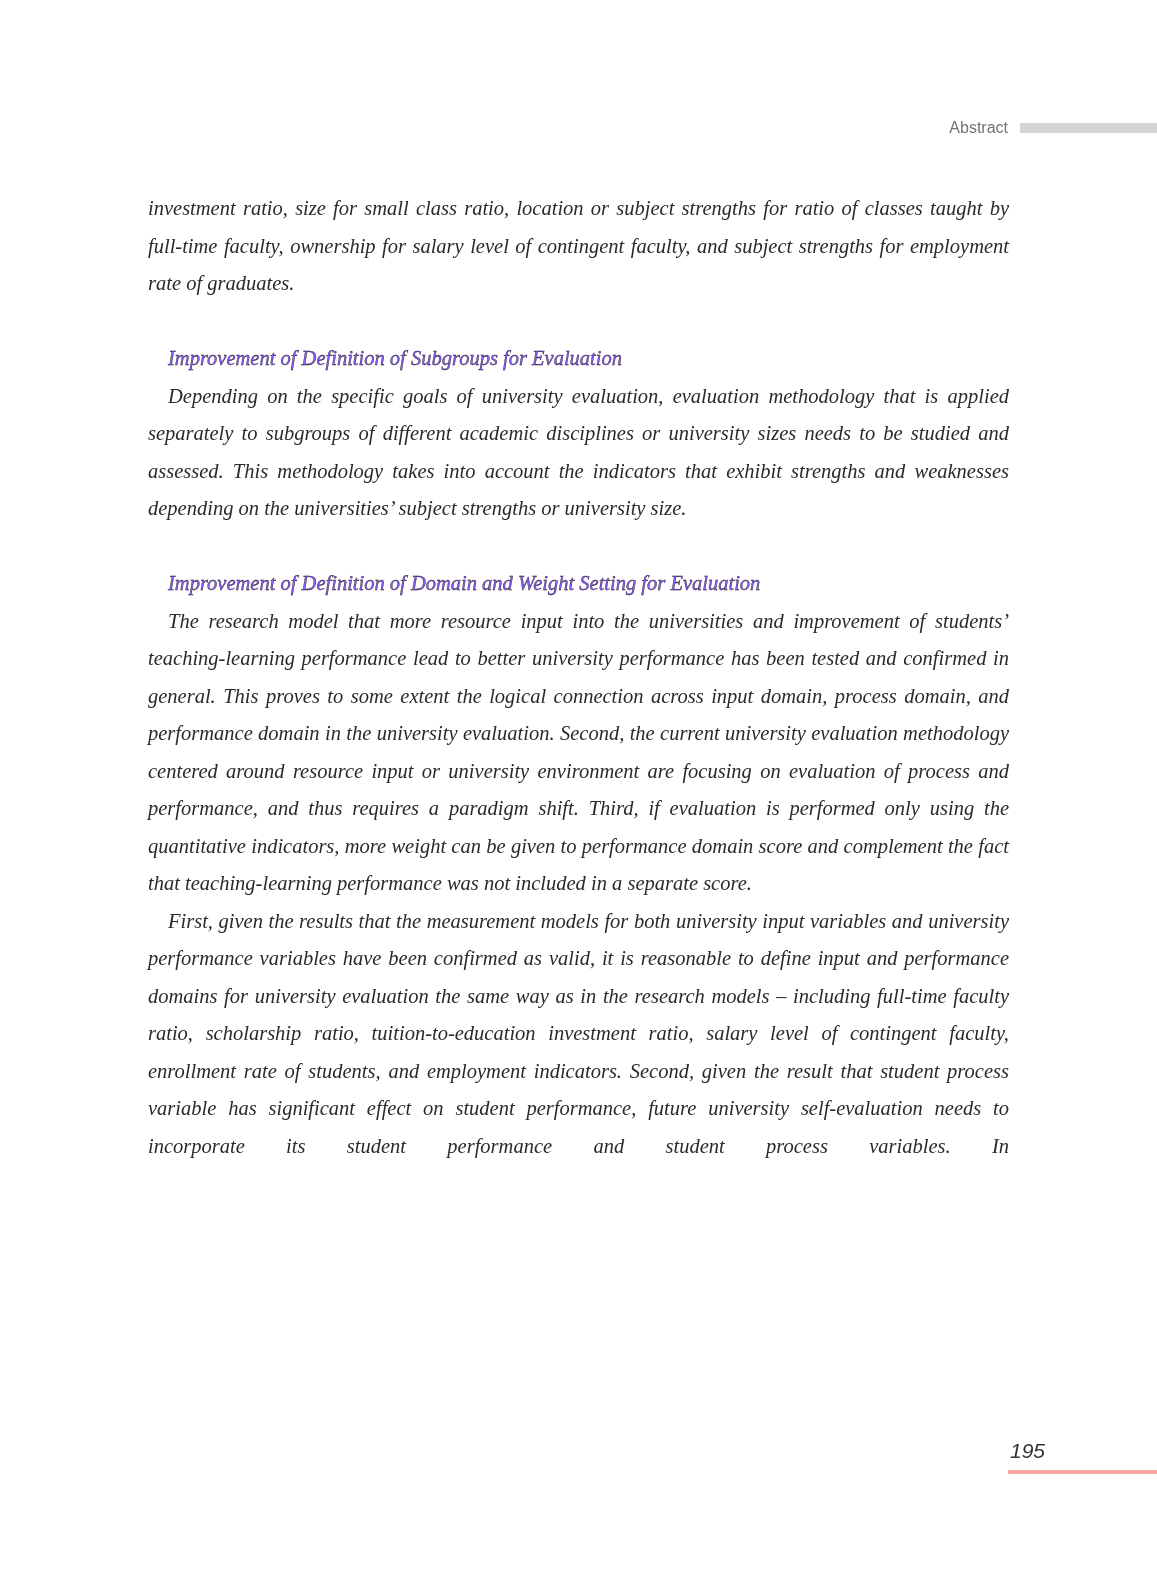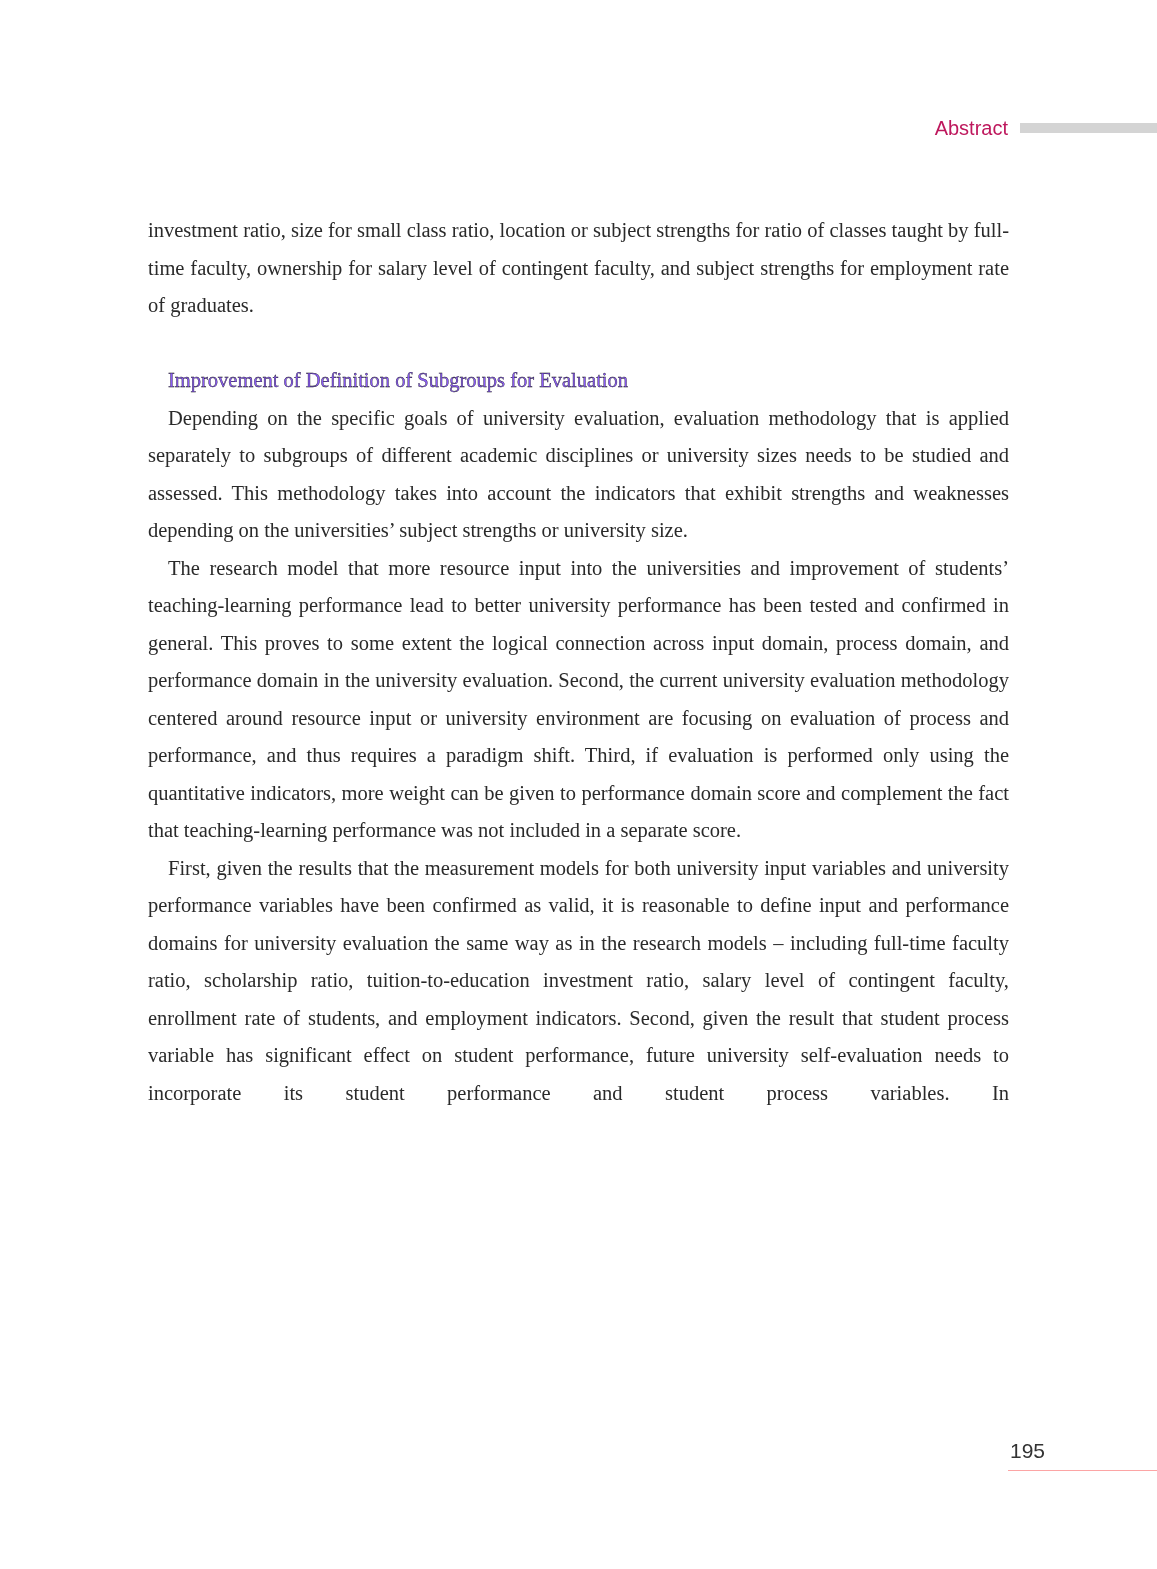--- a/index.html
+++ b/index.html
@@ -2,59 +2,61 @@
 <html><head>
 <meta charset="utf-8">
 <style>
   html, body { margin: 0; padding: 0; background: #ffffff; }
   body { width: 1157px; height: 1569px; position: relative; overflow: hidden; }
   .running-head {
     position: absolute; top: 116px; right: 0; height: 24px;
     display: flex; align-items: center;
   }
   .running-head .title {
-    font-family: "Liberation Sans", sans-serif; font-size: 20px; color: #be185d;
+    font-family: "Liberation Sans", sans-serif; font-size: 16px; color: #737373;
     margin-right: 12px; line-height: 24px;
   }
   .running-head .bar { width: 137px; height: 10px; background: #d4d4d4; }
   .content {
-    position: absolute; left: 148px; top: 212px; width: 861px;
+    position: absolute; left: 148px; top: 190px; width: 861px;
     font-family: "Liberation Serif", serif; font-size: 20.5px; color: #2a2a2a;
     line-height: 37.5px;
+    font-style: italic;
   }
   .content p { margin: 0; text-align: justify; }
   .content p.indent { text-indent: 20px; }
   .content h3 {
     margin: 37.5px 0 0 20px; font-weight: normal; font-size: 20.5px;
     color: #8b5cf6; line-height: 37.5px; font-family: "Liberation Serif", serif;
     -webkit-text-stroke: 0.35px #111;
   }
   .folio {
     position: absolute; left: 1008px; top: 1436px; width: 149px;
-    border-bottom: 1px solid #fca5a5; height: 34px;
+    border-bottom: 4px solid #fca5a5; height: 34px; font-style: italic;
   }
   .folio span {
     font-family: "Liberation Sans", sans-serif; font-size: 21px; color: #333;
     position: absolute; left: 2px; top: 3px;
   }
 </style>
 </head>
 <body>
 
 <div class="running-head">
   <span class="title">Abstract</span>
   <span class="bar"></span>
 </div>
 
 <div class="content">
   <p>investment ratio, size for small class ratio, location or subject strengths for ratio of classes taught by full-time faculty, ownership for salary level of contingent faculty, and subject strengths for employment rate of graduates.</p>
 
   <h3>Improvement of Definition of Subgroups for Evaluation</h3>
   <p class="indent">Depending on the specific goals of university evaluation, evaluation methodology that is applied separately to subgroups of different academic disciplines or university sizes needs to be studied and assessed. This methodology takes into account the indicators that exhibit strengths and weaknesses depending on the universities’ subject strengths or university size.</p>
 
+  <h3>Improvement of Definition of Domain and Weight Setting for Evaluation</h3>
   <p class="indent">The research model that more resource input into the universities and improvement of students’ teaching-learning performance lead to better university performance has been tested and confirmed in general. This proves to some extent the logical connection across input domain, process domain, and performance domain in the university evaluation. Second, the current university evaluation methodology centered around resource input or university environment are focusing on evaluation of process and performance, and thus requires a paradigm shift. Third, if evaluation is performed only using the quantitative indicators, more weight can be given to performance domain score and complement the fact that teaching-learning performance was not included in a separate score.</p>
 
   <p class="indent" style="text-align-last: justify;">First, given the results that the measurement models for both university input variables and university performance variables have been confirmed as valid, it is reasonable to define input and performance domains for university evaluation the same way as in the research models – including full-time faculty ratio, scholarship ratio, tuition-to-education investment ratio, salary level of contingent faculty, enrollment rate of students, and employment indicators. Second, given the result that student process variable has significant effect on student performance, future university self-evaluation needs to incorporate its student performance and student process variables. In</p>
 </div>
 
 <div class="folio">
   <span>195</span>
 </div>
 
 </body></html>

